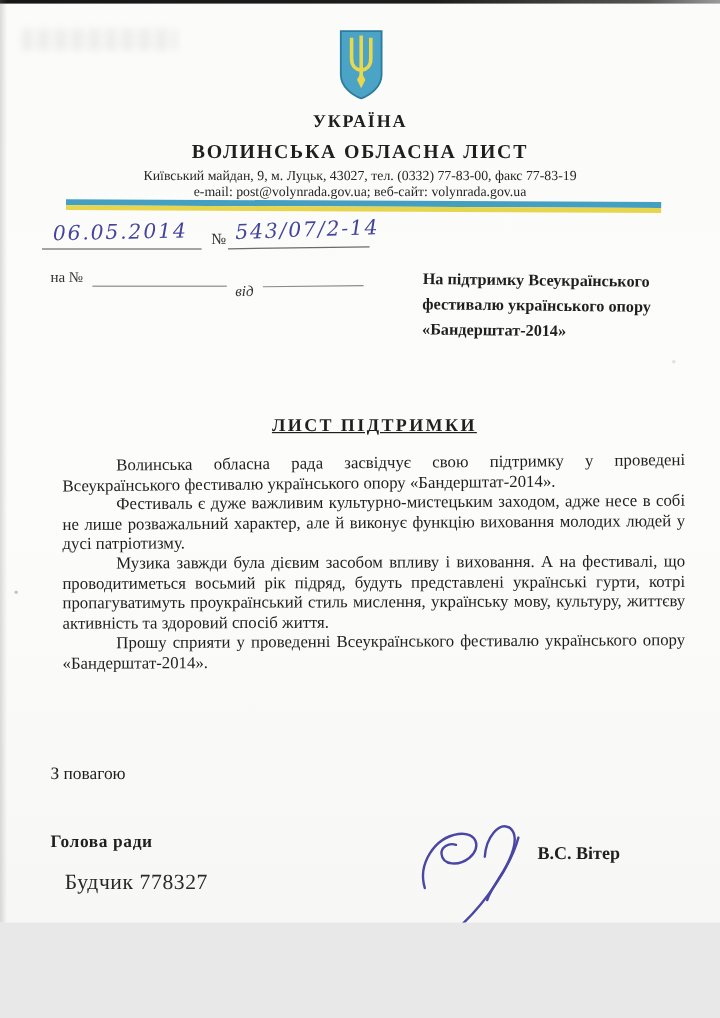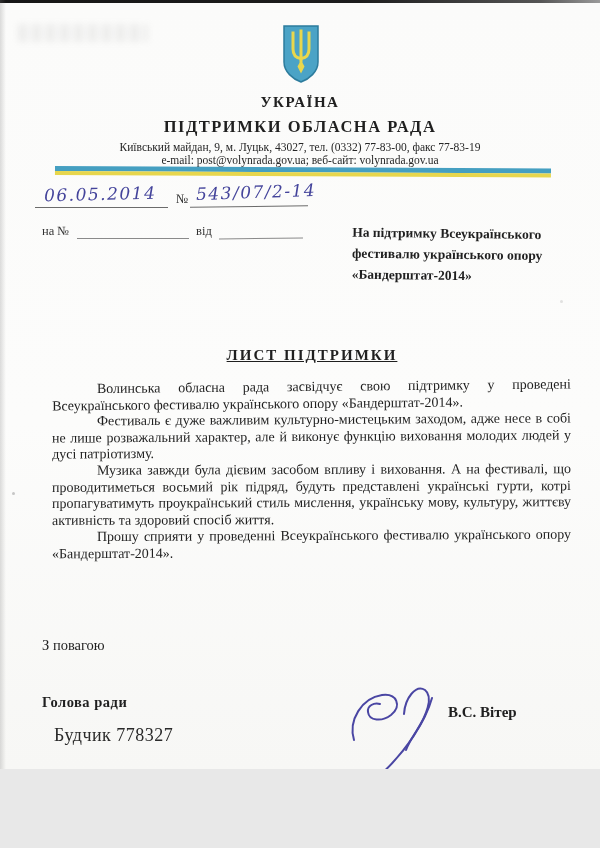--- a/index.html
+++ b/index.html
@@ -42,21 +42,21 @@
     color:#44449b;font-size:17px;letter-spacing:1.5px;white-space:nowrap;
   }
   .hand-date{position:absolute;left:44px;top:184px;transform:rotate(-1.2deg);}
   .hand-num{position:absolute;left:196px;top:182px;transform:rotate(-2deg);}
   .num-label{position:absolute;left:176px;top:191px;font-size:13px;color:#333;}
   .rule{position:absolute;height:1px;background:#6b6b6b;}
   .r-date{left:35px;top:207px;width:133px;}
   .r-num{left:190px;top:206px;width:118px;transform:rotate(-.8deg);}
   .reply-label{position:absolute;font-size:12.5px;color:#333;}
   .lbl-na{left:42px;top:224px;}
-  .lbl-vid{left:196px;top:224px;}
+  .lbl-vid{left:196px;top:236px;font-style:italic;}
   .r-na{left:77px;top:238px;width:112px;background:#8a8a8a;}
   .r-vid{left:219px;top:238px;width:84px;background:#8a8a8a;transform:rotate(-.6deg);}
   .subject{
     position:absolute;left:352px;top:223px;width:216px;
     font-size:13.5px;font-weight:bold;line-height:21px;
     transform:rotate(.7deg);
   }
   .title{
     position:absolute;left:12px;top:347px;width:100%;text-align:center;
     font-size:15px;font-weight:bold;letter-spacing:2px;text-decoration:underline;
@@ -87,21 +87,21 @@
     <path d="M3,2 H37 V38 C37,48 28,55 20,58 C12,55 3,48 3,38 Z" fill="#4ba3c6" stroke="#2d7c9d" stroke-width="1.5"></path>
     <g stroke="#e9d74c" stroke-width="3" fill="none" stroke-linecap="square">
       <path d="M12,9 v16 c0,6 3.5,9 8,9.5"></path>
       <path d="M28,9 v16 c0,6 -3.5,9 -8,9.5"></path>
       <line x1="20" y1="7" x2="20" y2="37"></line>
     </g>
     <path d="M20,36 l-3.5,6.5 3.5,7 3.5,-7 z" fill="#e9d74c"></path>
   </svg>
 
   <div class="hdr country">УКРАЇНА</div>
-  <div class="hdr org">ПІДТРИМКИ ОБЛАСНА РАДА</div>
+  <div class="hdr org">ВОЛИНСЬКА ОБЛАСНА ЛИСТ</div>
   <div class="hdr addr">Київський майдан, 9, м. Луцьк, 43027, тел. (0332) 77-83-00, факс 77-83-19</div>
   <div class="hdr contacts">e-mail: post@volynrada.gov.ua; веб-сайт: volynrada.gov.ua</div>
 
   <div class="flag-stripe">
     <div class="blue"></div>
     <div class="yellow"></div>
   </div>
 
   <div class="hand hand-date">06.05.2014</div>
   <div class="num-label">№</div>

